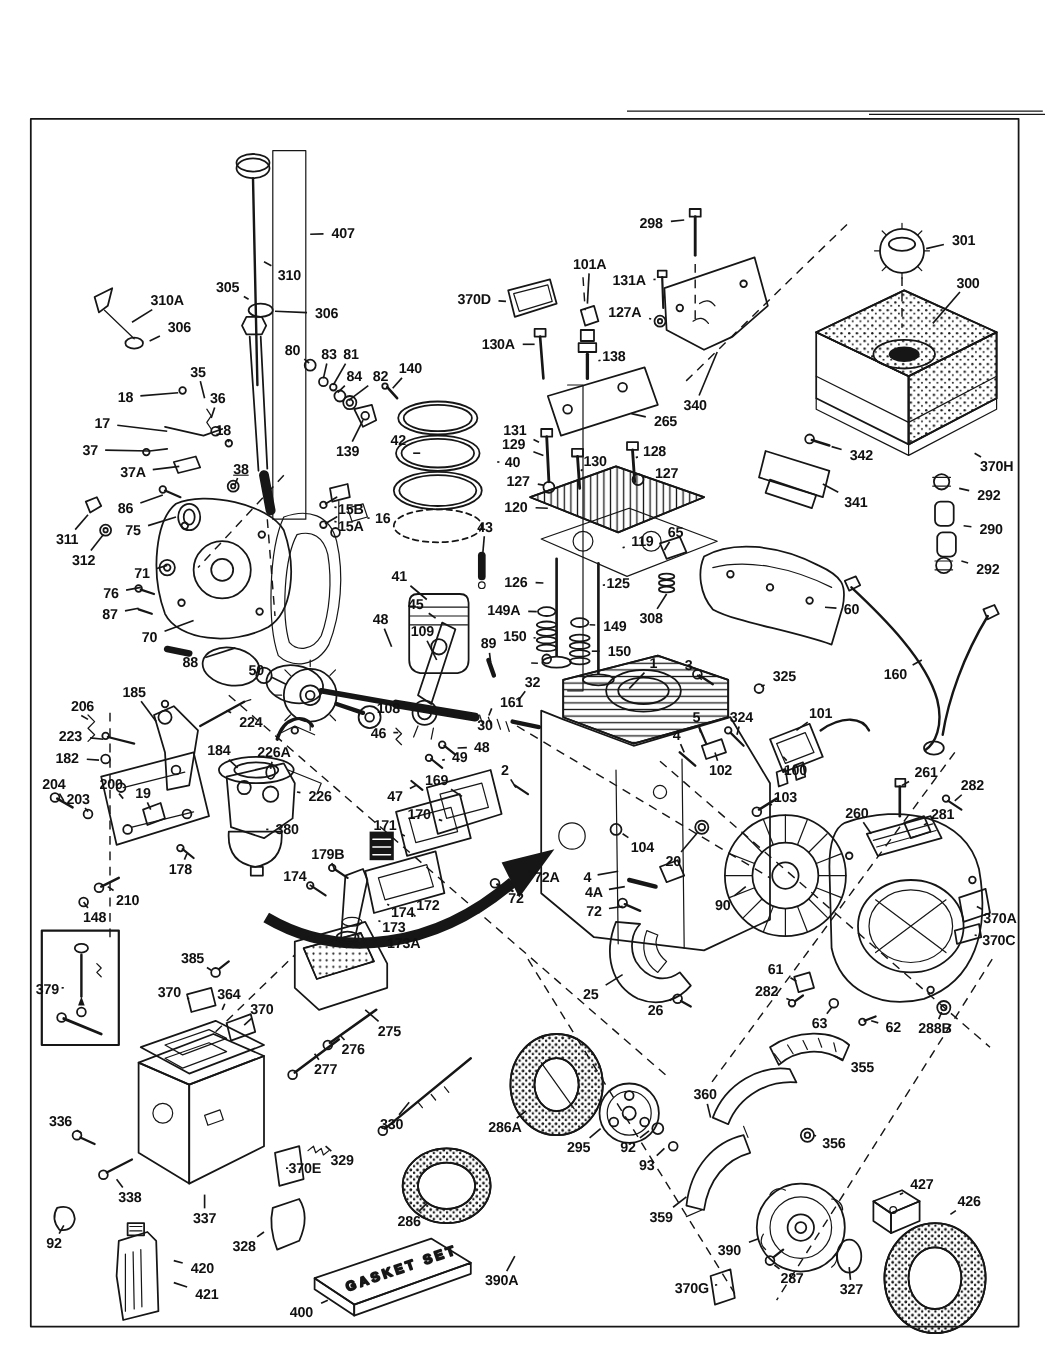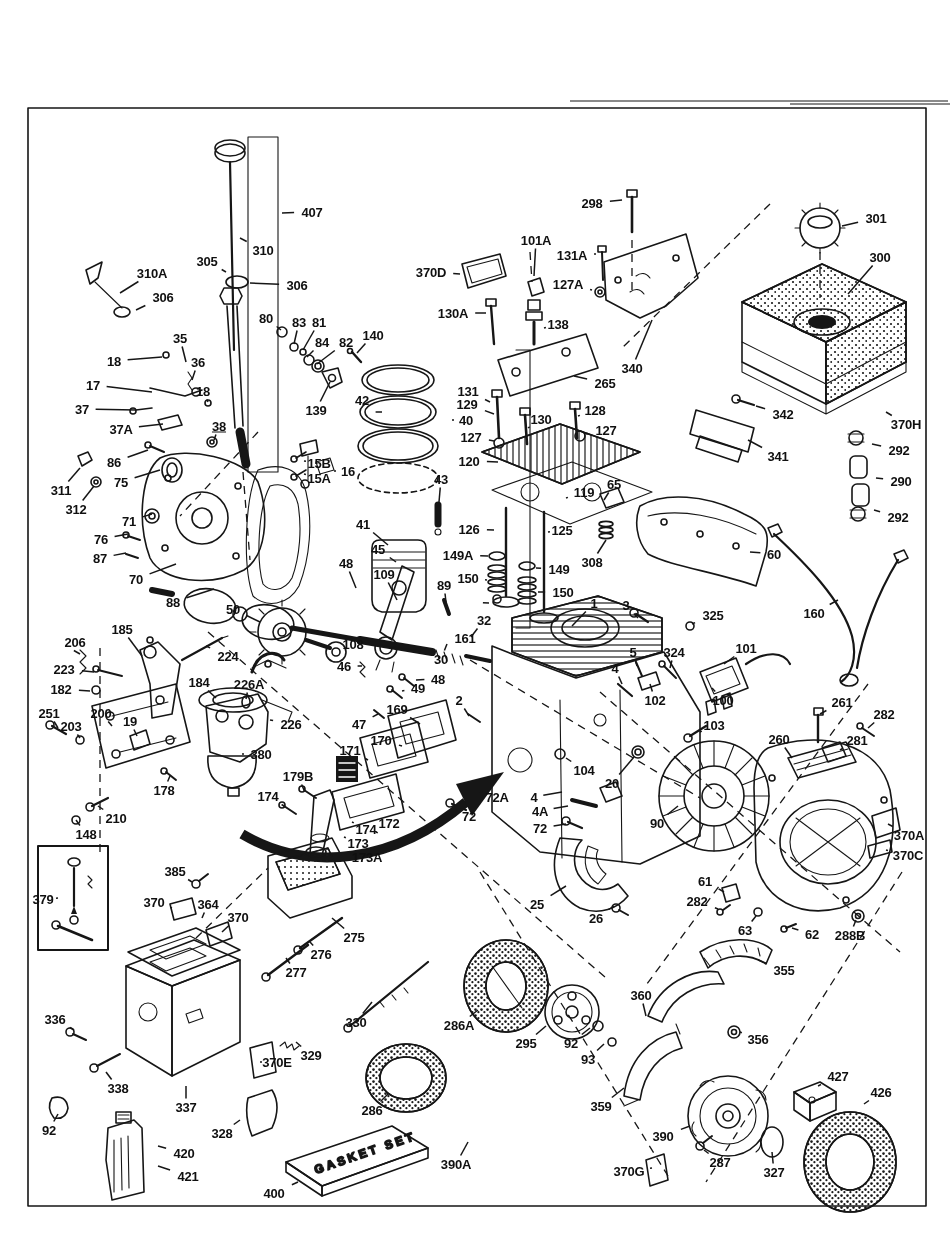--- a/index.html
+++ b/index.html
@@ -853,21 +853,21 @@
       <div class="callout" style="left: 745px; top: 930px;">63</div>
       <div class="callout" style="left: 812px; top: 934px;">62</div>
       <div class="callout" style="left: 850px; top: 935px;">288B</div>
       <div class="callout" style="left: 537px; top: 904px;">25</div>
       <div class="callout" style="left: 596px; top: 918px;">26</div>
       <div class="callout" style="left: 59px; top: 642px; margin-left: 16px;">206</div>
       <div class="callout" style="left: 122px; top: 629px;">185</div>
       <div class="callout" style="left: 228px; top: 656px;">224</div>
       <div class="callout" style="left: 64px; top: 669px;">223</div>
       <div class="callout" style="left: 61px; top: 689px;">182</div>
-      <div class="callout" style="left: 49px; top: 713px;">251</div>
+      <div class="callout" style="left: 49px; top: 713px;">204</div>
       <div class="callout" style="left: 71px; top: 726px;">203</div>
       <div class="callout" style="left: 101px; top: 713px;">200</div>
       <div class="callout" style="left: 130px; top: 721px;">19</div>
       <div class="callout" style="left: 199px; top: 682px;">184</div>
       <div class="callout" style="left: 249px; top: 684px;">226A</div>
       <div class="callout" style="left: 291px; top: 724px;">226</div>
       <div class="callout" style="left: 261px; top: 754px;">380</div>
       <div class="callout" style="left: 164px; top: 790px;">178</div>
       <div class="callout" style="left: 116px; top: 818px;">210</div>
       <div class="callout" style="left: 86px; top: 834px;">148</div>

